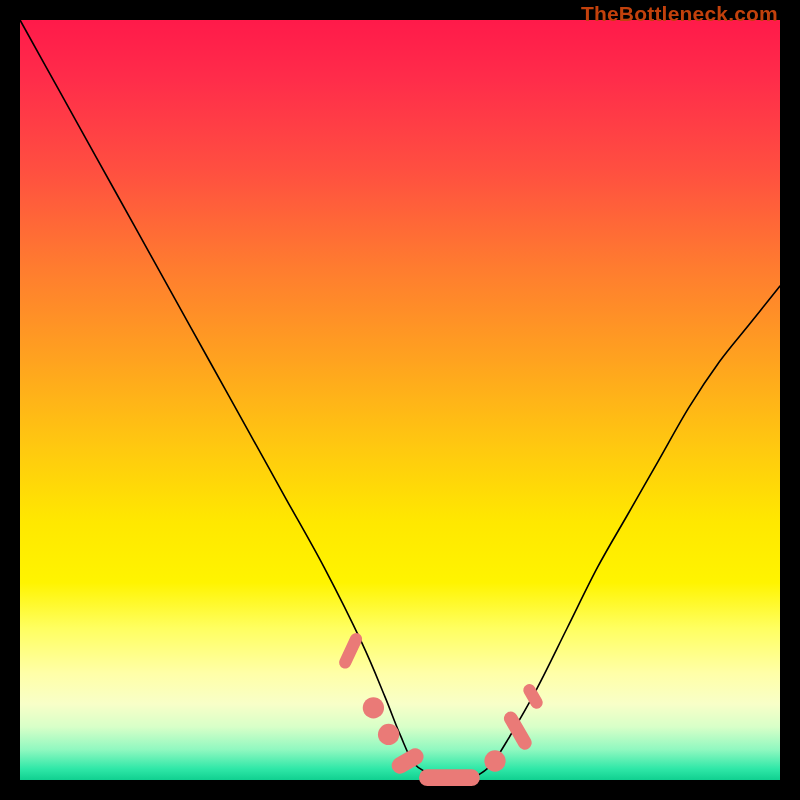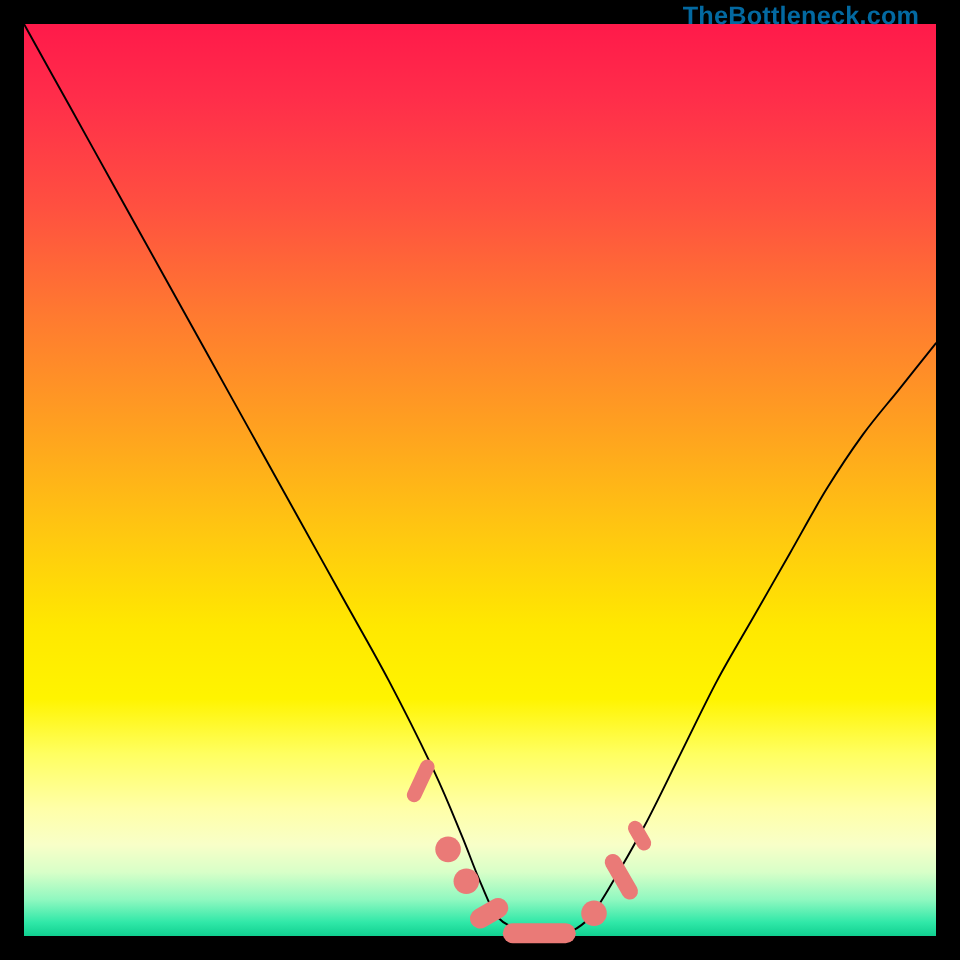--- a/index.html
+++ b/index.html
@@ -30,25 +30,25 @@
       #f8ffc8 90%,
       #d8ffc8 93%,
       #90f8c0 96%,
       #30e8a8 98.5%,
       #10d090 100%
     );
   }
   .watermark {
     position: absolute;
     top: 2px;
-    right: 34px;
+    right: 22px;
     font-family: Arial, Helvetica, sans-serif;
     font-size: 21px;
     font-weight: 600;
-    color: #0369a1;
+    color: #c2410c;
     letter-spacing: 0.2px;
   }
   svg.curve {
     position: absolute;
     left: 0;
     top: 0;
     width: 760px;
     height: 760px;
     overflow: visible;
   }

